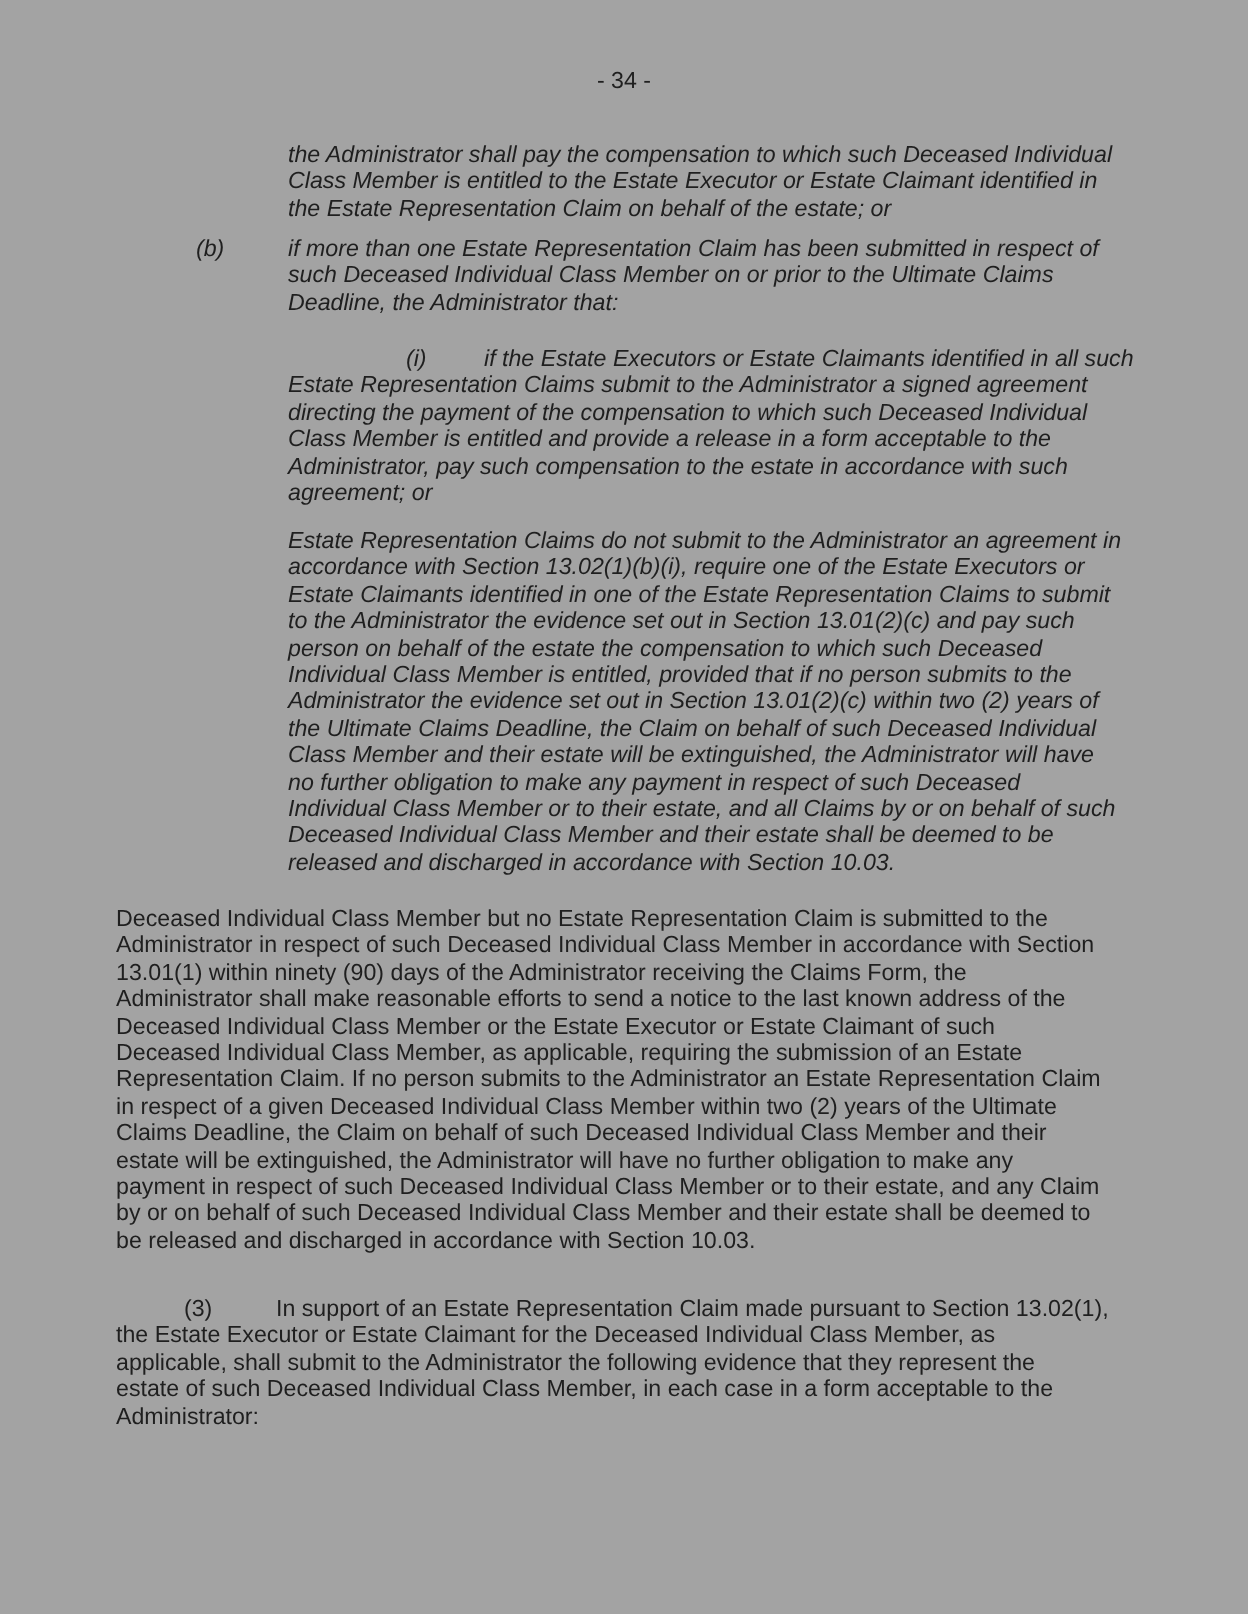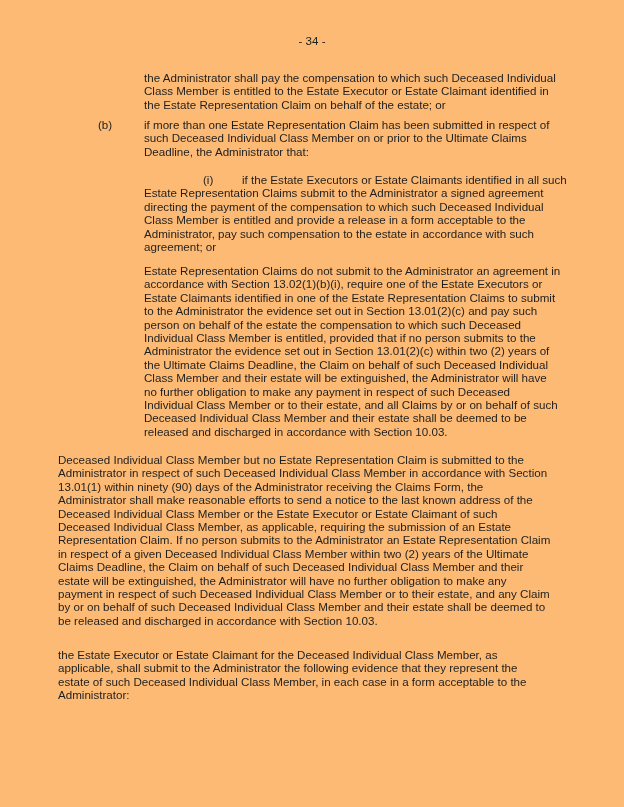--- a/index.html
+++ b/index.html
@@ -5,42 +5,42 @@
   html, body {
     margin: 0;
     padding: 0;
     background: #e9e9e9;
   }
   .page {
     position: relative;
     width: 624px;
     height: 807px;
     margin: 0 auto;
-    background: #fdba74;
+    background: #a3a3a3;
     font-family: "Liberation Sans", "DejaVu Sans", sans-serif;
     font-size: 11.6px;
     line-height: 13.4px;
     color: #1f1f1f;
     overflow: hidden;
   }
   .para { position: absolute; }
   .lines { white-space: pre-line; }
   .fl { white-space: nowrap; }
 
   
   .page-number {
     position: absolute;
     top: 34px;
     left: 0;
     width: 624px;
     text-align: center;
   }
 
   
-  .indent-block { left: 144px; }
+  .indent-block { left: 144px; font-style: italic; }
 
   
   .hang-label {
     position: absolute;
     left: -46px;
     top: 0;
   }
 
   
   .roman-label {
@@ -115,19 +115,22 @@
 Representation Claim. If no person submits to the Administrator an Estate Representation Claim
 in respect of a given Deceased Individual Class Member within two (2) years of the Ultimate
 Claims Deadline, the Claim on behalf of such Deceased Individual Class Member and their
 estate will be extinguished, the Administrator will have no further obligation to make any
 payment in respect of such Deceased Individual Class Member or to their estate, and any Claim
 by or on behalf of such Deceased Individual Class Member and their estate shall be deemed to
 be released and discharged in accordance with Section 10.03.</div>
   </div>
 
   <div class="para main-block" style="top: 648px;">
+    <div class="fl">
+      <span class="num-label">(3)</span><span>In support of an Estate Representation Claim made pursuant to Section 13.02(1),</span>
+    </div>
     <div class="lines">the Estate Executor or Estate Claimant for the Deceased Individual Class Member, as
 applicable, shall submit to the Administrator the following evidence that they represent the
 estate of such Deceased Individual Class Member, in each case in a form acceptable to the
 Administrator:</div>
   </div>
 
 </div>
 
 </body></html>

